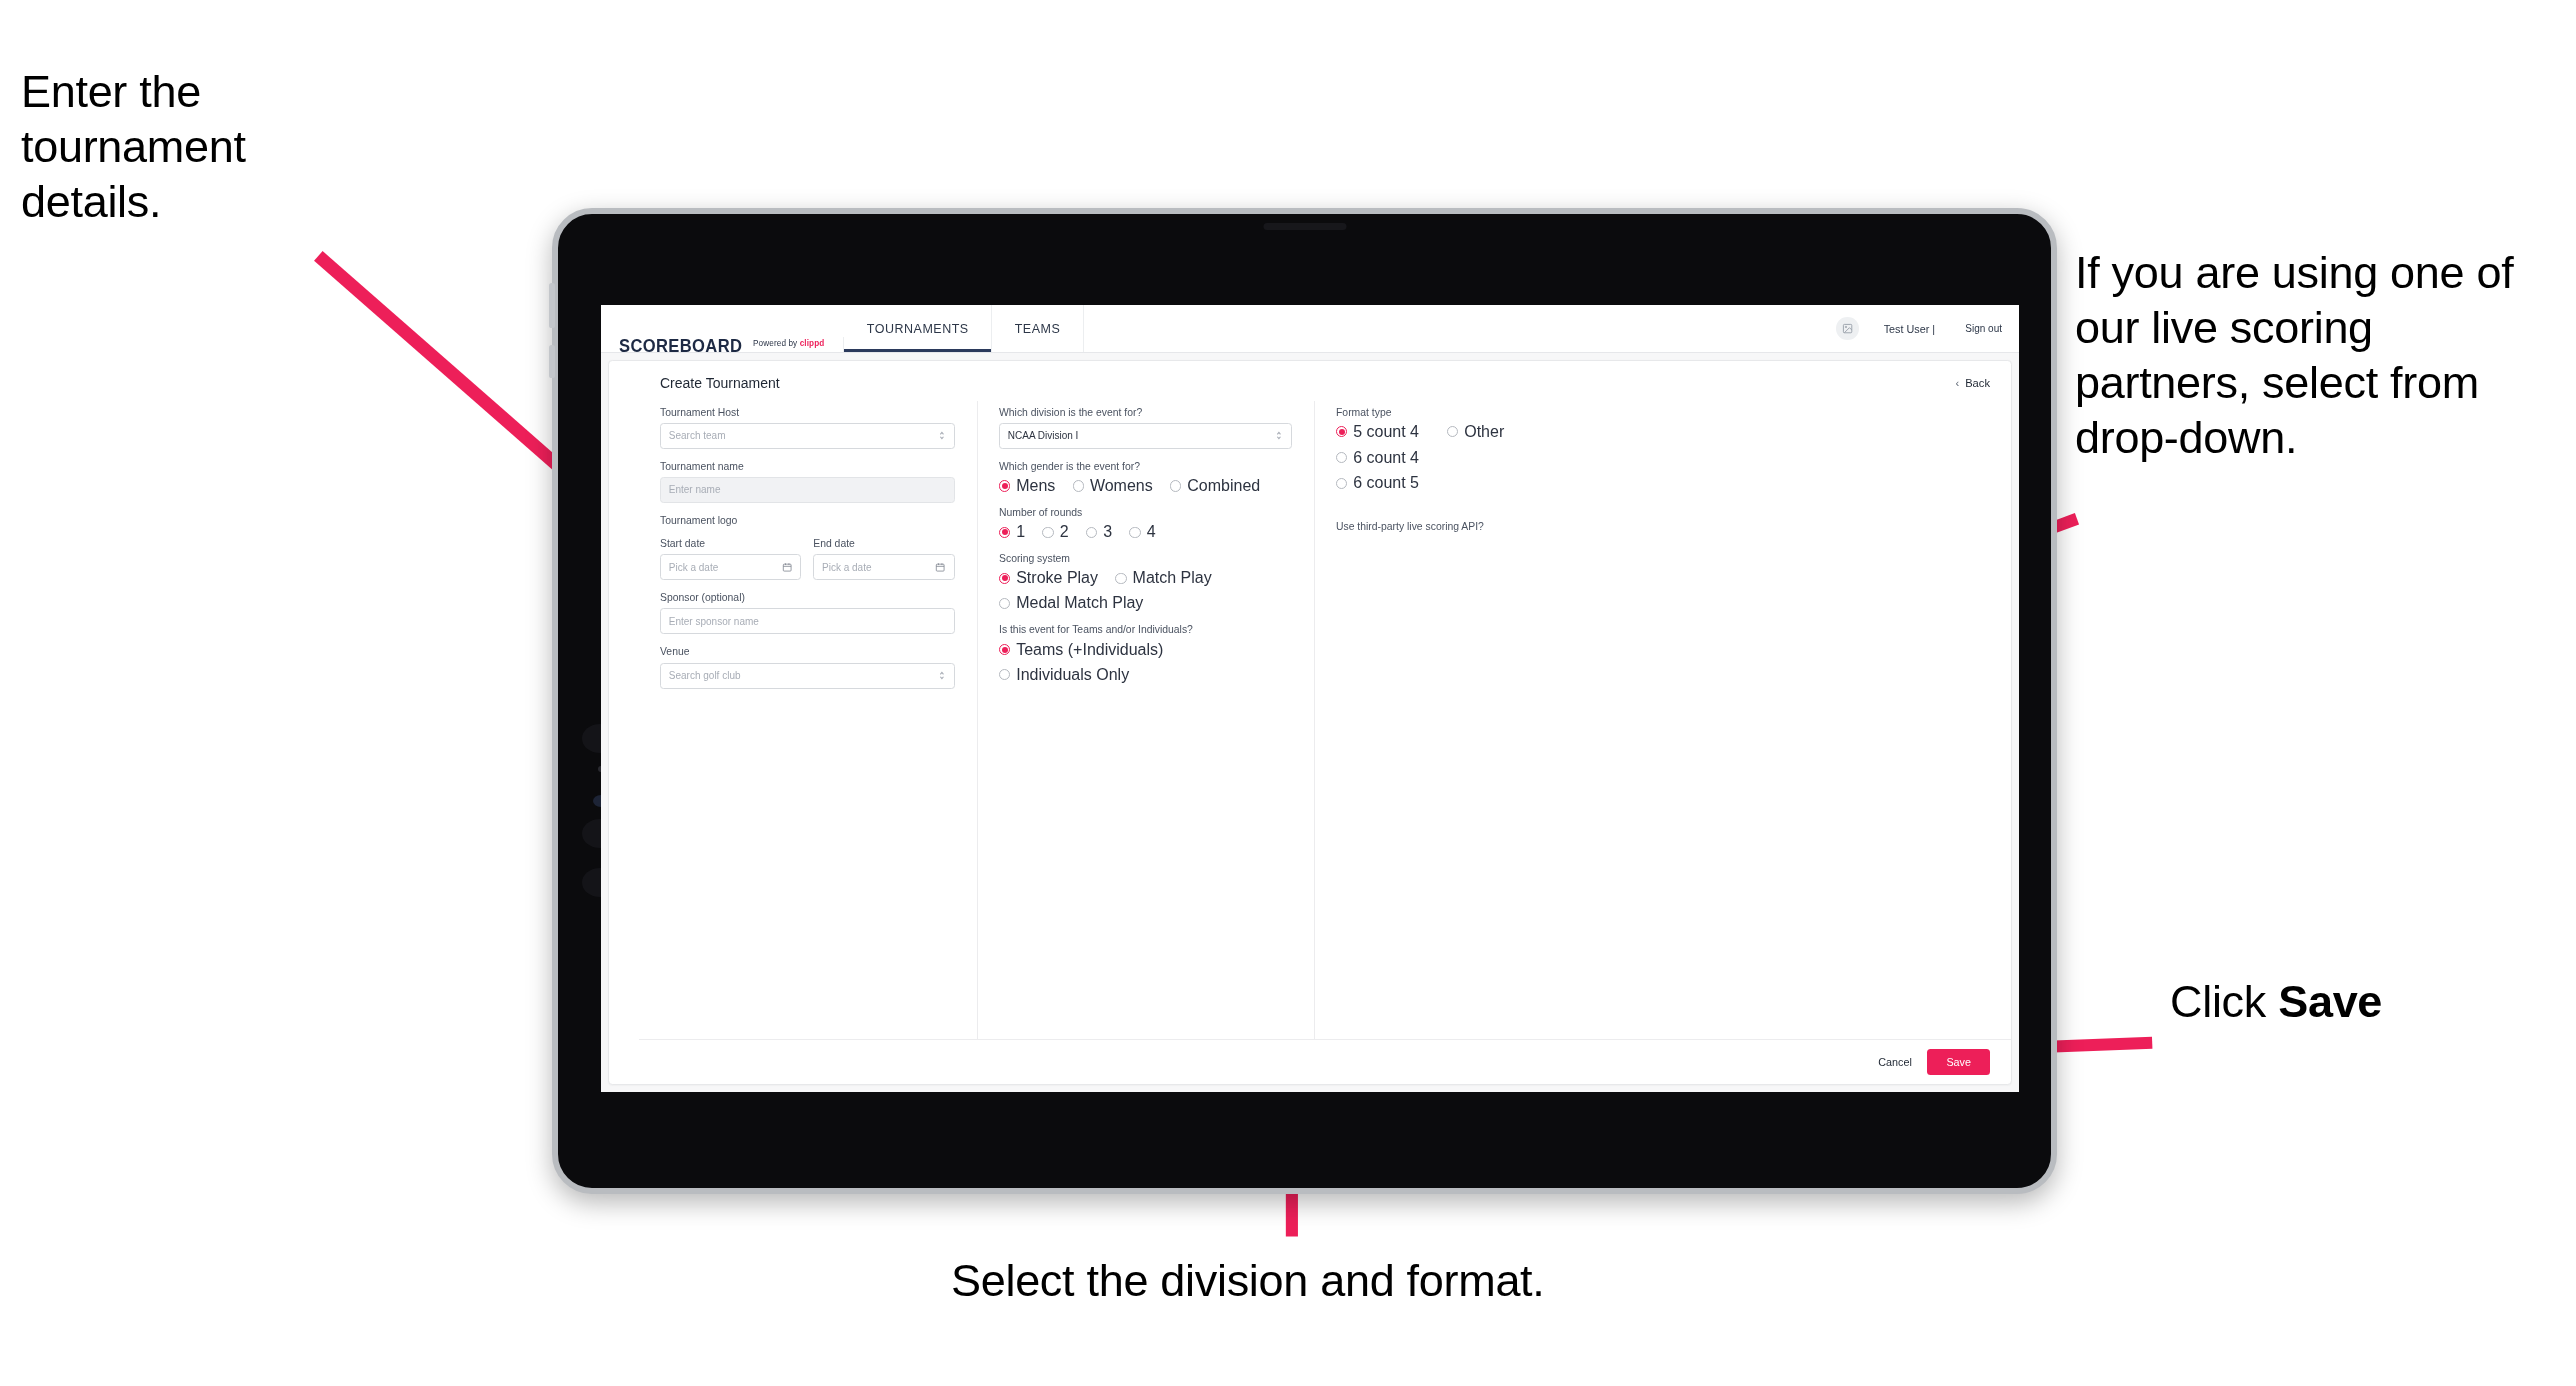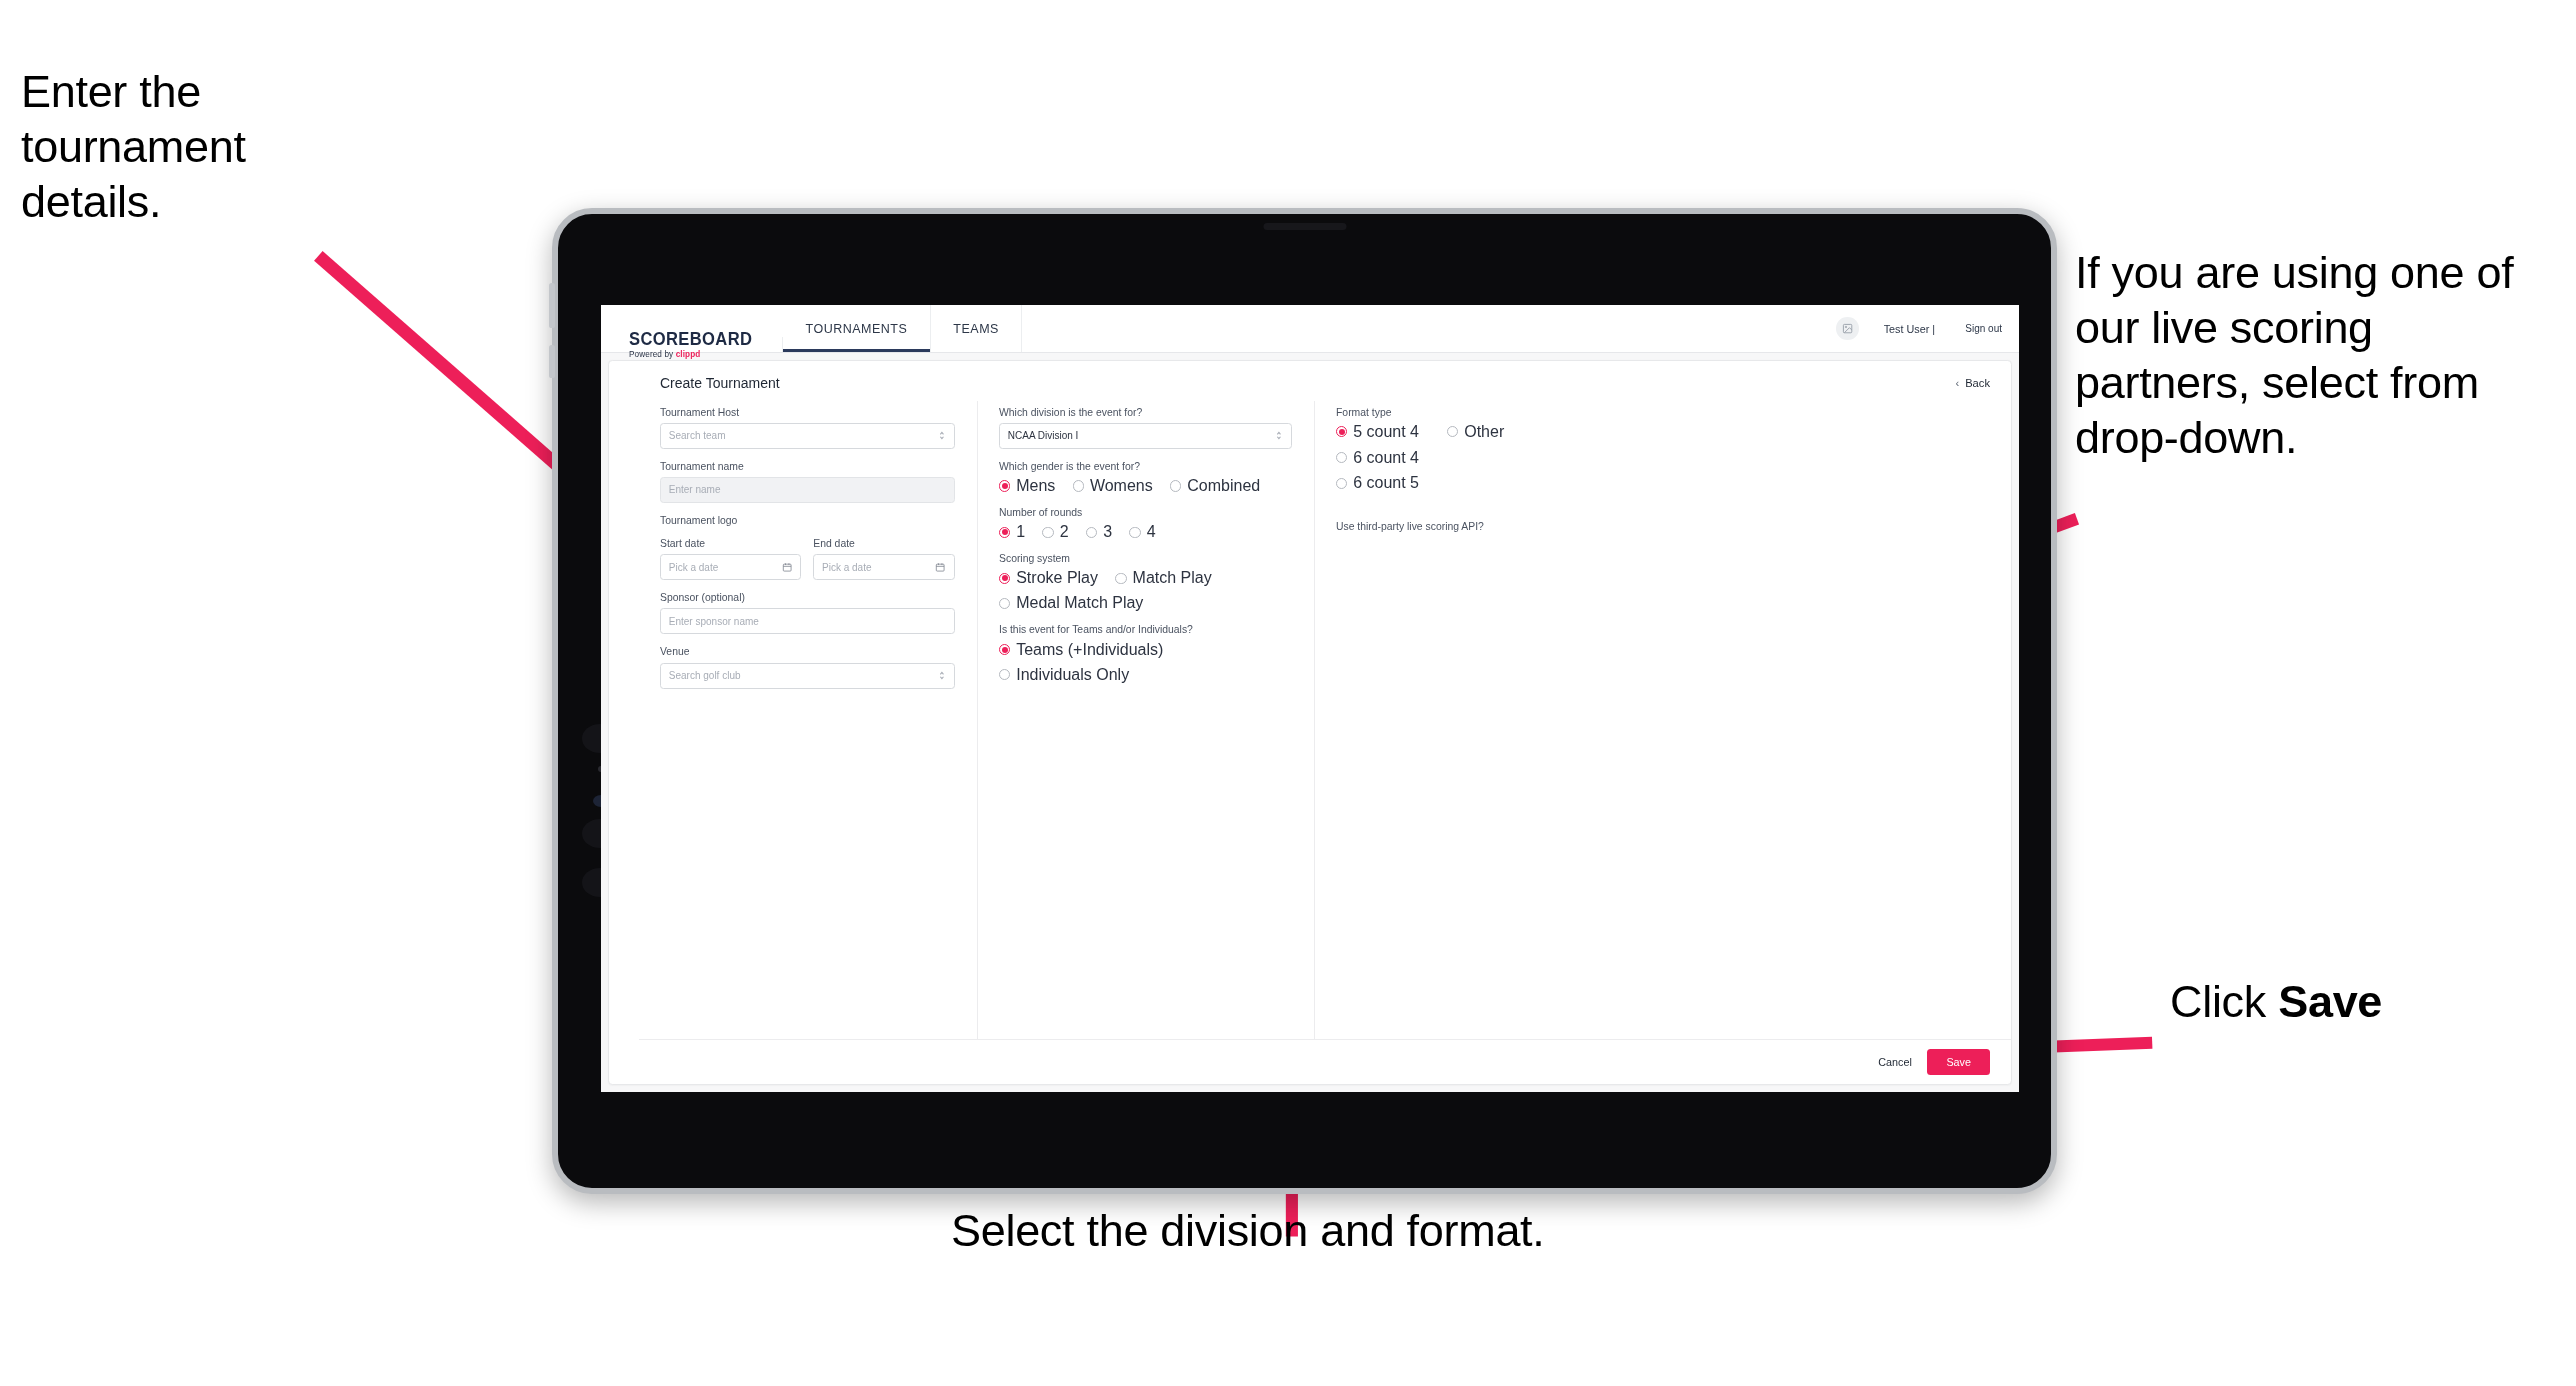--- a/index.html
+++ b/index.html
@@ -17,21 +17,21 @@
     position: absolute;
     color: #000000;
     font-size: 45px;
     line-height: 1.22;
     letter-spacing: -0.3px;
     white-space: pre-line;
   }
   #annot-enter-details { left: 21px; top: 65px; width: 363px; }
   #annot-live-scoring  { left: 2075px; top: 246px; width: 467px; }
   #annot-click-save    { left: 2170px; top: 975px; width: 372px; white-space: nowrap; }
-  #annot-select-div    { left: 951px; top: 1204px; width: 865px; white-space: nowrap; }
+  #annot-select-div    { left: 951px; top: 1254px; width: 865px; white-space: nowrap; }
   .annot b { font-weight: bold; }
 
   .arrow-svg { position: absolute; left: 0; top: 0; width: 2576px; height: 1386px; pointer-events: none; }
 
   
   #tablet {
     position: absolute;
     left: 552px; top: 208px;
     width: 1505px; height: 986px;
     background: #0b0b0d;
@@ -70,22 +70,22 @@
   
   #app-header {
     height: 48px;
     background: #ffffff;
     display: flex;
     align-items: stretch;
     border-bottom: 0.9px solid #e6e7ea;
     position: relative;
   }
   #brand {
-    display: flex; flex-direction: column; justify-content: center;
-    padding: 0 19px 0 28px;
+    display: flex; flex-direction: row; justify-content: center;
+    padding: 0 19px 0 18px;
     border-right: 0.9px solid #eceef0;
     margin-top: 32px;
   }
   #brand-title {
     font-family: "Liberation Sans Narrow", "Liberation Sans", sans-serif;
     font-weight: bold;
     font-size: 18px;
     letter-spacing: 0.4px;
     color: #1e2a44;
     transform: scaleX(0.92);

